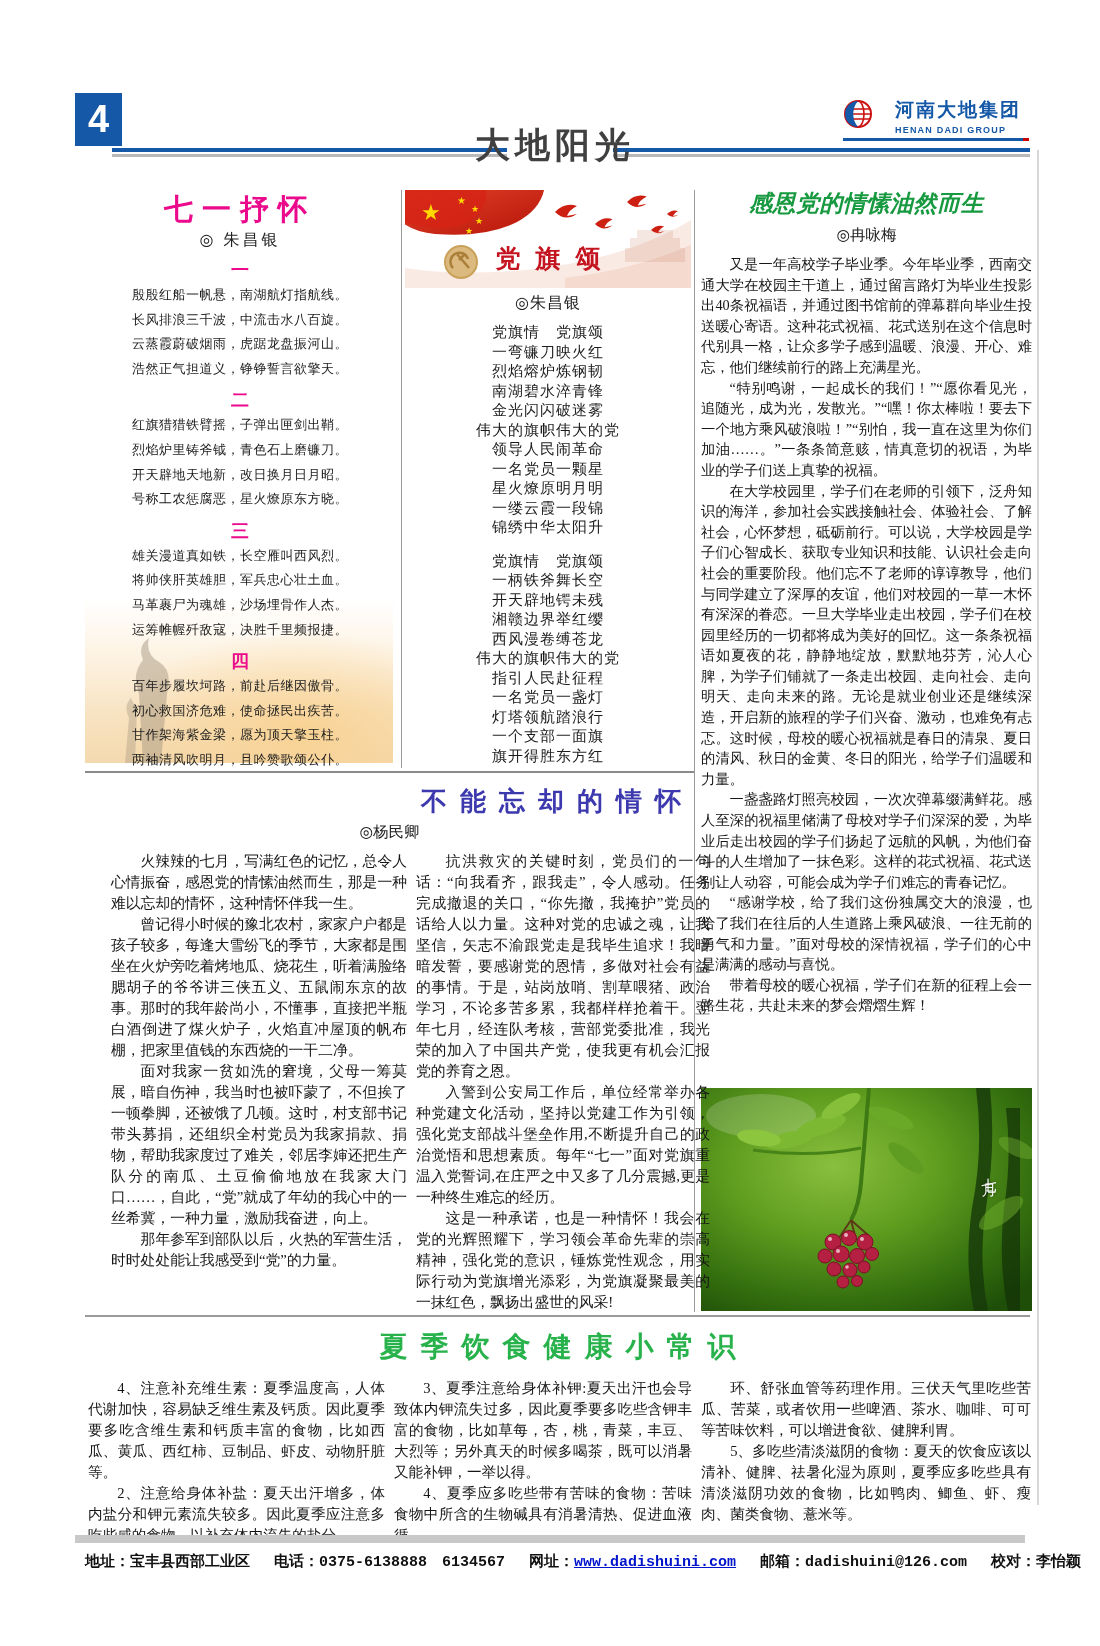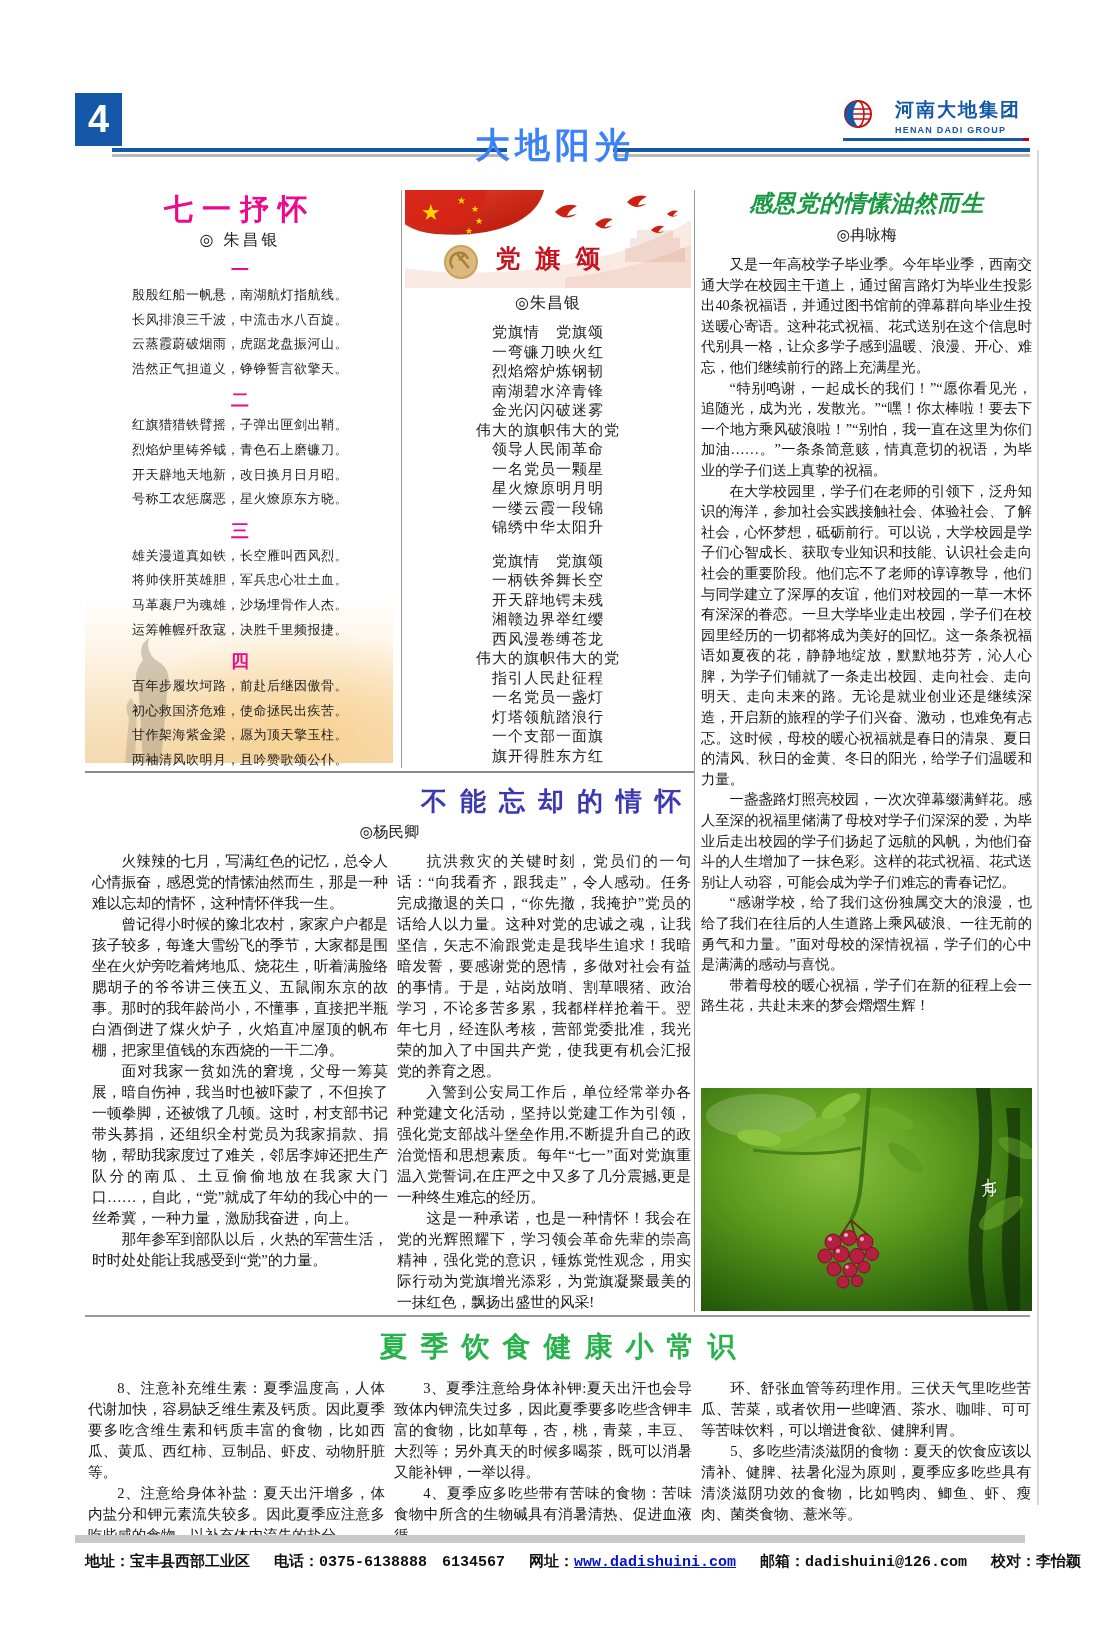--- a/index.html
+++ b/index.html
@@ -3,21 +3,21 @@
 <meta charset="utf-8">
 <style>
   * { margin:0; padding:0; box-sizing:border-box; }
   body { background:#ffffff; font-family:"Liberation Serif","DejaVu Serif",serif; }
   #page { position:relative; width:1100px; height:1646px; background:#fff; overflow:hidden; }
   .abs { position:absolute; }
 
   
   .pagenum { left:75px; top:93px; width:47px; height:53px; background:#1558a7; color:#fff;
              font:bold 38px "Liberation Sans","DejaVu Sans",sans-serif; display:flex; align-items:center; justify-content:center; }
-  .masthead { left:405px; top:122px; width:300px; text-align:center; color:#3b82f6;
+  .masthead { left:405px; top:122px; width:300px; text-align:center; color:#404040;
               font:bold 35px "Liberation Sans","DejaVu Sans",sans-serif; letter-spacing:5px; }
   .rule-blue { height:4px; background:#1558a7; top:148px; }
   .rule-gray { height:3px; background:#b9b9b9; top:154px; }
   .logo { left:843px; top:97px; display:flex; gap:22px; align-items:center; }
   .logo-cn { font:bold 19px "Liberation Sans","DejaVu Sans",sans-serif; color:#1558a7; letter-spacing:2px; }
   .logo-en { font:bold 9px "Liberation Sans","DejaVu Sans",sans-serif; color:#1558a7; letter-spacing:1.2px; margin-top:2px; }
 
   
   .v1 { left:401px; top:190px; width:1px; height:578px; background:#9a9a9a; }
   .v2 { left:694px; top:190px; width:1px; height:1122px; background:#9a9a9a; }
@@ -50,21 +50,21 @@
   .a1-body { margin-top:8px; font-size:14.3px; line-height:20.6px; text-align:justify; color:#161616; }
   .a1-body p, .a2col p, .tipcol p { text-indent:2em; }
   .photo { left:701px; top:1088px; width:331px; height:223px; overflow:hidden; }
   .photo-label { position:absolute; left:278px; top:78px; writing-mode:vertical-rl; color:#fff;
                  font-size:15px; letter-spacing:6px; text-shadow:0 0 3px rgba(0,0,0,.5); }
 
   
   .a2-title { left:85px; top:784px; width:609px; text-align:right; color:#3c38ad;
               font:bold 26px "Liberation Sans","DejaVu Sans",sans-serif; letter-spacing:13px; text-indent:13px; }
   .a2-author { left:85px; top:822px; width:609px; text-align:center; font-size:15.5px; color:#222; }
-  .a2col { top:851px; width:296px; font-size:14.8px; line-height:21px; text-align:justify; color:#161616; }
+  .a2col { top:851px; width:296px; font-size:14.8px; line-height:21px; text-align:justify; color:#161616;margin-left:19px; }
   .a2colA { left:92px; } .a2colB { left:397px; width:294px; }
 
   
   .tips-title { left:85px; top:1328px; width:945px; text-align:center; color:#28b24b;
                 font:bold 28px "Liberation Sans","DejaVu Sans",sans-serif; letter-spacing:13px; text-indent:13px; }
   .tipcol { top:1378px; font-size:14.6px; line-height:21px; text-align:justify; color:#161616; }
   .tip1 { left:88px; width:297px; } .tip2 { left:394px; width:298px; } .tip3 { left:701px; width:330px; }
 
   
   .footbar { left:75px; top:1535px; width:950px; height:8px; background:#c9c9c9; }
@@ -300,21 +300,21 @@
   </div>
   <div class="abs a2col a2colB">
     <p>抗洪救灾的关键时刻，党员们的一句话：“向我看齐，跟我走”，令人感动。任务完成撤退的关口，“你先撤，我掩护”党员的话给人以力量。这种对党的忠诚之魂，让我坚信，矢志不渝跟党走是我毕生追求！我暗暗发誓，要感谢党的恩情，多做对社会有益的事情。于是，站岗放哨、割草喂猪、政治学习，不论多苦多累，我都样样抢着干。翌年七月，经连队考核，营部党委批准，我光荣的加入了中国共产党，使我更有机会汇报党的养育之恩。</p>
     <p>入警到公安局工作后，单位经常举办各种党建文化活动，坚持以党建工作为引领，强化党支部战斗堡垒作用,不断提升自己的政治觉悟和思想素质。每年“七一”面对党旗重温入党誓词,在庄严之中又多了几分震撼,更是一种终生难忘的经历。</p>
     <p>这是一种承诺，也是一种情怀！我会在党的光辉照耀下，学习领会革命先辈的崇高精神，强化党的意识，锤炼党性观念，用实际行动为党旗增光添彩，为党旗凝聚最美的一抹红色，飘扬出盛世的风采!</p>
   </div>
 
   <div class="abs tips-title">夏季饮食健康小常识</div>
 
   <div class="abs tipcol tip1">
-    <p>8、注意补充维生素：夏季温度高，人体代谢加快，容易缺乏维生素及钙质。因此夏季要多吃含维生素和钙质丰富的食物，比如西瓜、黄瓜、西红柿、豆制品、虾皮、动物肝脏等。</p>
+    <p>4、注意补充维生素：夏季温度高，人体代谢加快，容易缺乏维生素及钙质。因此夏季要多吃含维生素和钙质丰富的食物，比如西瓜、黄瓜、西红柿、豆制品、虾皮、动物肝脏等。</p>
     <p>2、注意给身体补盐：夏天出汗增多，体内盐分和钾元素流失较多。因此夏季应注意多吃些咸的食物，以补充体内流失的盐分。</p>
   </div>
   <div class="abs tipcol tip2">
     <p>3、夏季注意给身体补钾:夏天出汗也会导致体内钾流失过多，因此夏季要多吃些含钾丰富的食物，比如草每，杏，桃，青菜，丰豆、大烈等；另外真天的时候多喝茶，既可以消暑又能补钾，一举以得。</p>
     <p>4、夏季应多吃些带有苦味的食物：苦味食物中所含的生物碱具有消暑清热、促进血液循</p>
   </div>
   <div class="abs tipcol tip3">
     <p>环、舒张血管等药理作用。三伏天气里吃些苦瓜、苦菜，或者饮用一些啤酒、茶水、咖啡、可可等苦味饮料，可以增进食欲、健脾利胃。</p>
     <p>5、多吃些清淡滋阴的食物：夏天的饮食应该以清补、健脾、祛暑化湿为原则，夏季应多吃些具有清淡滋阴功效的食物，比如鸭肉、鲫鱼、虾、瘦肉、菌类食物、薏米等。</p>
   </div>

